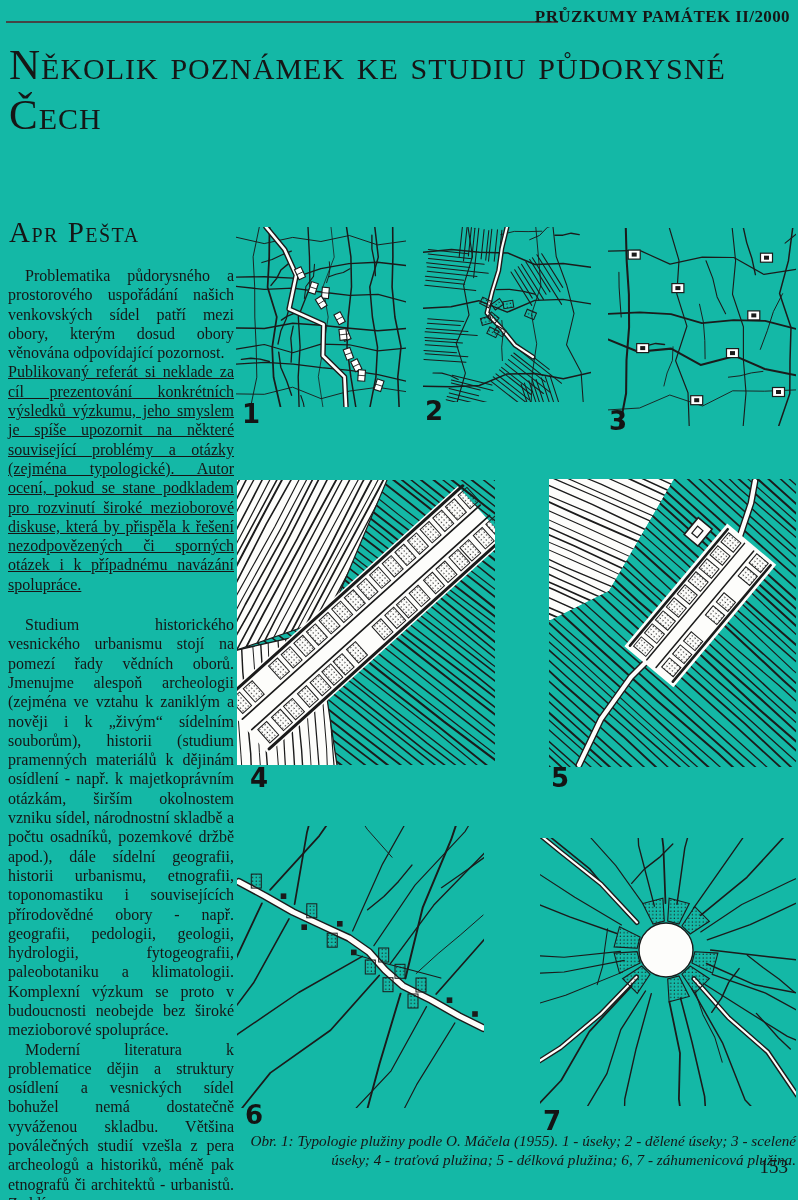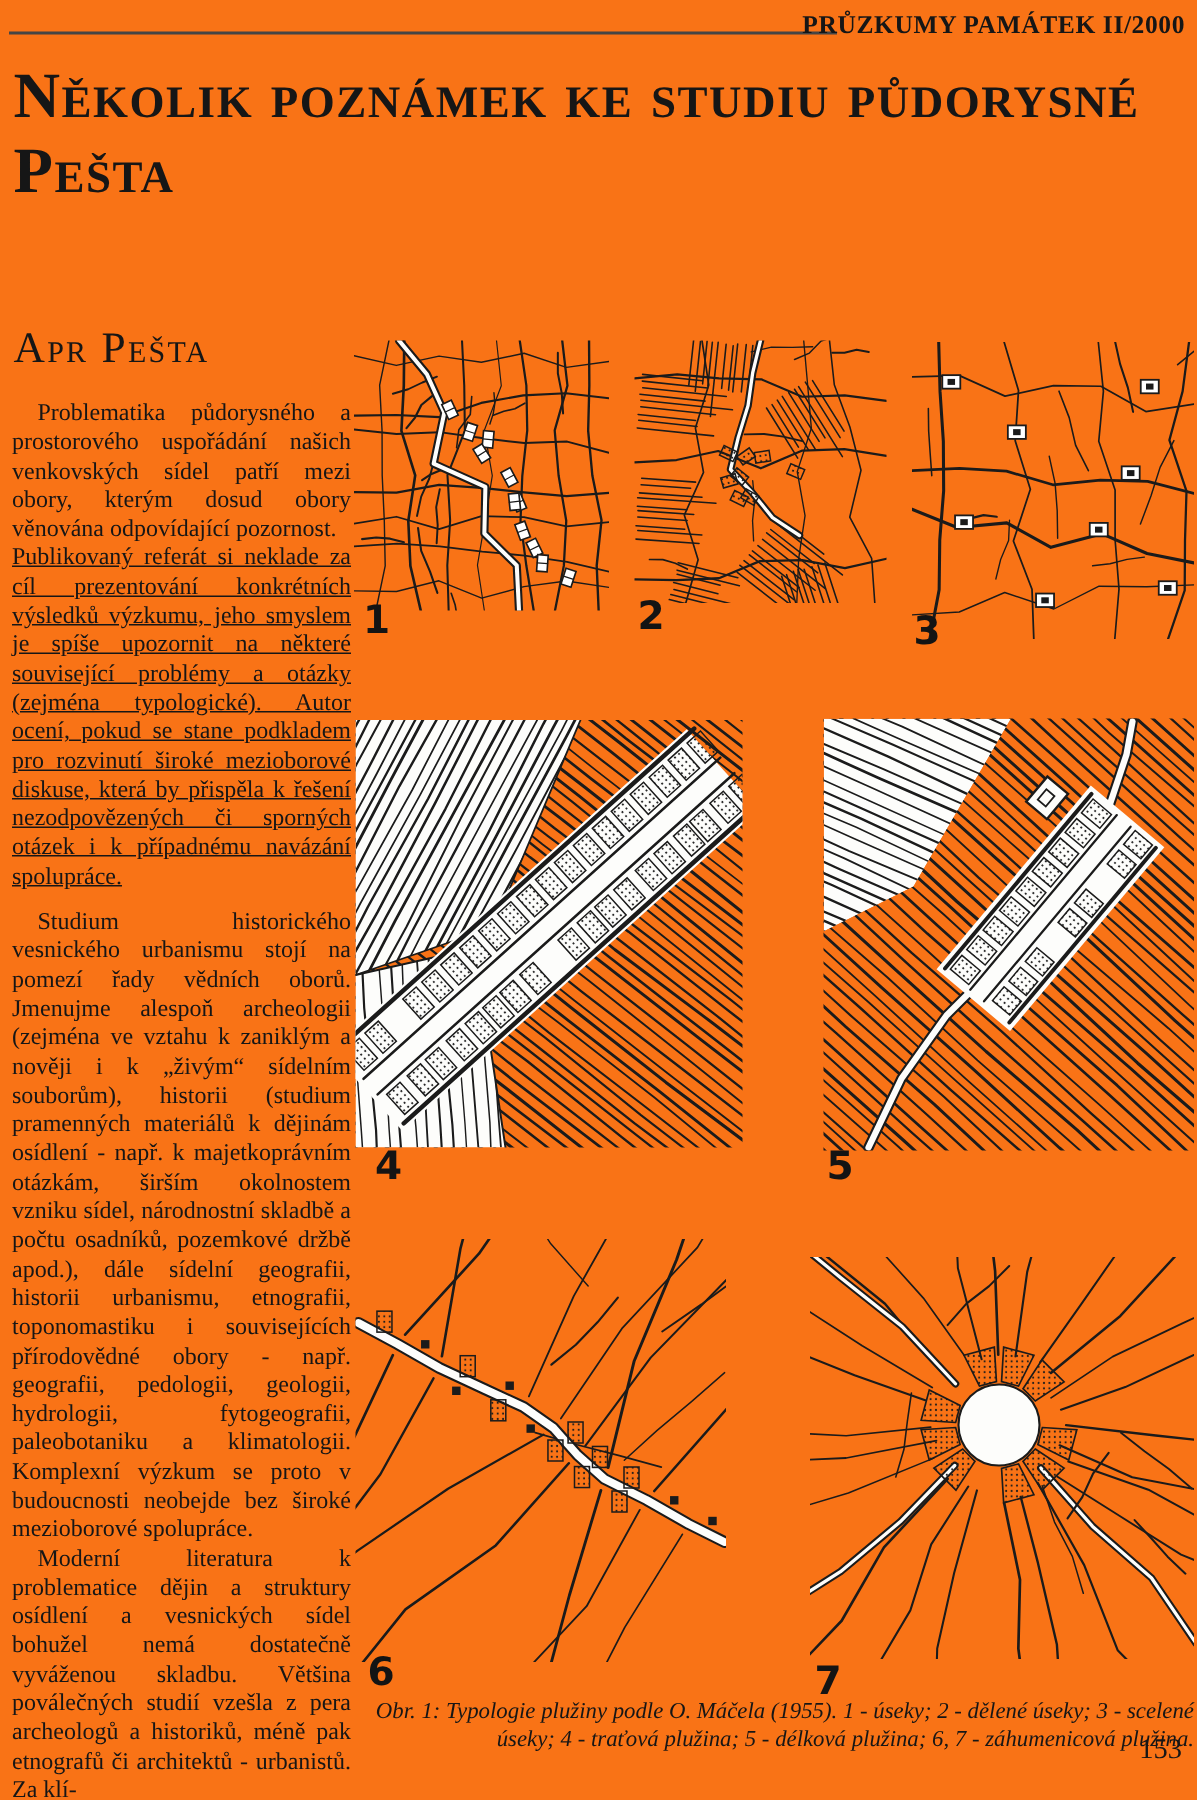--- a/index.html
+++ b/index.html
@@ -1,50 +1,50 @@
 <!DOCTYPE html>
 <html lang="cs"><head>
 <meta charset="utf-8">
 <style>
   *{margin:0;padding:0;box-sizing:border-box;}
   html,body{background:#9a9a9a;}
-  .page{position:relative;width:798px;height:1200px;margin:0 auto;background:#f97316;
+  .page{position:relative;width:798px;height:1200px;margin:0 auto;background:#14b8a6;
         font-family:"Liberation Serif",serif;color:#161616;overflow:hidden;}
   .hrule{position:absolute;left:6px;top:21px;width:552px;height:2px;background:#454545;}
   .journal{position:absolute;top:7px;right:8px;font-size:17px;font-weight:700;
            letter-spacing:.4px;white-space:nowrap;}
   .title{position:absolute;left:9px;top:40px;width:786px;font-size:43px;line-height:50px;
-         font-variant:small-caps;letter-spacing:1px;font-weight:700;}
+         font-variant:small-caps;letter-spacing:1px;font-weight:400;}
   .title span{display:block;}
   .author{position:absolute;left:9px;top:216px;font-size:29px;font-variant:small-caps;
           letter-spacing:1.5px;}
   .bodycol{position:absolute;left:8px;top:266px;width:226px;text-align:justify;
            font-size:16px;line-height:19.3px;}
   .bodycol p{text-indent:17px;}
   .bodycol p.noindent{text-indent:0;text-decoration:underline;}
-  .bodycol p.gap{margin-top:11px;}
+  .bodycol p.gap{margin-top:21px;}
   .panel{position:absolute;}
   .panel svg{display:block;width:100%;height:100%;}
   .figlabel{position:absolute;font-family:"DejaVu Sans",sans-serif;font-weight:700;
             font-size:26px;color:#141414;}
   .caption{position:absolute;left:237px;top:1132px;width:559px;font-style:italic;
            font-size:15.2px;line-height:18.6px;text-align:right;}
   .pagenum{position:absolute;right:10px;top:1156px;font-size:19px;text-align:right;}
 </style>
 </head>
 <body>
 
 <div class="page">
 
   <div class="hrule"></div>
   <div class="journal">PRŮZKUMY PAMÁTEK II/2000</div>
 
   <h1 class="title">
     <span>Několik poznámek ke studiu půdorysné</span>
-    <span>Pešta</span>
+    <span>Čech</span>
   </h1>
 
   <div class="author">Apr Pešta</div>
 
   <div class="bodycol">
     <p>Problematika půdorysného a prostorového uspořádání našich venkovských sídel patří mezi obory, kterým dosud obory věnována odpovídající pozornost.</p>
     <p class="noindent">Publikovaný referát si neklade za cíl prezentování konkrétních výsledků výzkumu, jeho smyslem je spíše upozornit na některé související problémy a otázky (zejména typologické). Autor ocení, pokud se stane podkladem pro rozvinutí široké mezioborové diskuse, která by přispěla k řešení nezodpovězených či sporných otázek i k případnému navázání spolupráce.</p>
     <p class="gap">Studium historického vesnického urbanismu stojí na pomezí řady vědních oborů. Jmenujme alespoň archeologii (zejména ve vztahu k zaniklým a nověji i k „živým“ sídelním souborům), historii (studium pramenných materiálů k dějinám osídlení - např. k majetkoprávním otázkám, širším okolnostem vzniku sídel, národnostní skladbě a počtu osadníků, pozemkové držbě apod.), dále sídelní geografii, historii urbanismu, etnografii, toponomastiku i souvisejících přírodovědné obory - např. geografii, pedologii, geologii, hydrologii, fytogeografii, paleobotaniku a klimatologii. Komplexní výzkum se proto v budoucnosti neobejde bez široké mezioborové spolupráce.</p>
     <p>Moderní literatura k problematice dějin a struktury osídlení a vesnických sídel bohužel nemá dostatečně vyváženou skladbu. Většina poválečných studií vzešla z pera archeologů a historiků, méně pak etnografů či architektů - urbanistů. Za klí-</p>
   </div>

